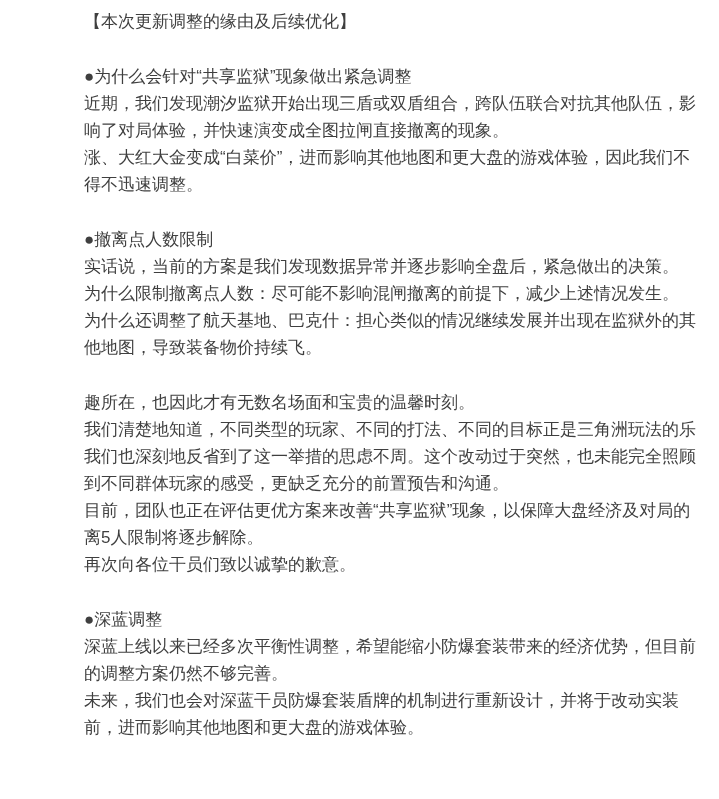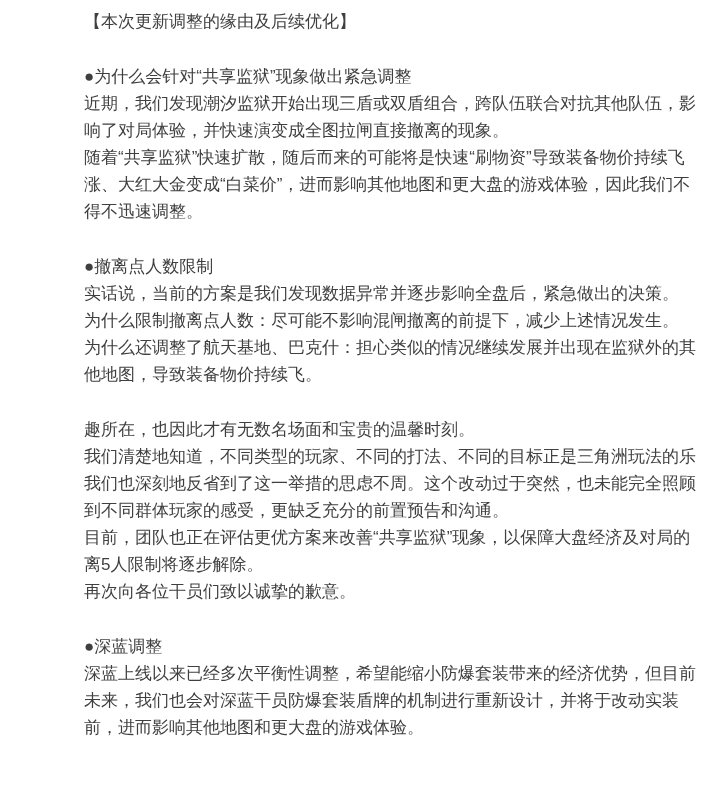--- a/index.html
+++ b/index.html
@@ -29,21 +29,20 @@
 
 <div class="doc">
 
   <div class="line title">【本次更新调整的缘由及后续优化】</div>
 
   <section class="block">
     <div class="line heading">●为什么会针对“共享监狱”现象做出紧急调整</div>
     <div>
         <div class="line">近期，我们发现潮汐监狱开始出现三盾或双盾组合，跨队伍联合对抗其他队伍，影</div>
         <div class="line">响了对局体验，并快速演变成全图拉闸直接撤离的现象。</div>
-        <div class="line">随着“共享监狱”快速扩散，随后而来的可能将是快速“刷物资”导致装备物价持续飞</div>
         <div class="line">涨、大红大金变成“白菜价”，进而影响其他地图和更大盘的游戏体验，因此我们不</div>
         <div class="line">得不迅速调整。</div>
       </div>
   </section>
 
   <section class="block">
     <div class="line heading">●撤离点人数限制</div>
     <div>
         <div class="line">实话说，当前的方案是我们发现数据异常并逐步影响全盘后，紧急做出的决策。</div>
         <div class="line">为什么限制撤离点人数：尽可能不影响混闸撤离的前提下，减少上述情况发生。</div>
@@ -61,18 +60,19 @@
         <div class="line">目前，团队也正在评估更优方案来改善“共享监狱”现象，以保障大盘经济及对局的</div>
         <div class="line">离5人限制将逐步解除。</div>
         <div class="line">再次向各位干员们致以诚挚的歉意。</div>
       </div>
   </section>
 
   <section class="block">
     <div class="line heading">●深蓝调整</div>
     <div>
         <div class="line">深蓝上线以来已经多次平衡性调整，希望能缩小防爆套装带来的经济优势，但目前</div>
+        <div class="line">的调整方案仍然不够完善。</div>
         <div class="line">未来，我们也会对深蓝干员防爆套装盾牌的机制进行重新设计，并将于改动实装</div>
         <div class="line">前，进而影响其他地图和更大盘的游戏体验。</div>
       </div>
   </section>
 
 </div>
 
 </body></html>

